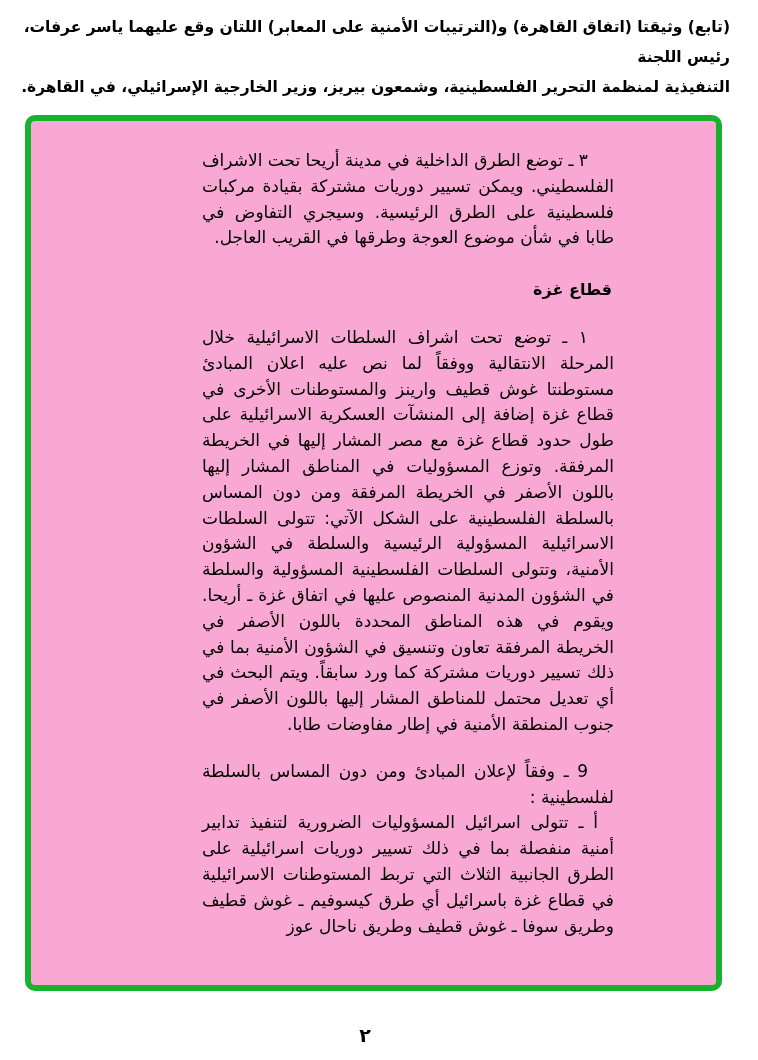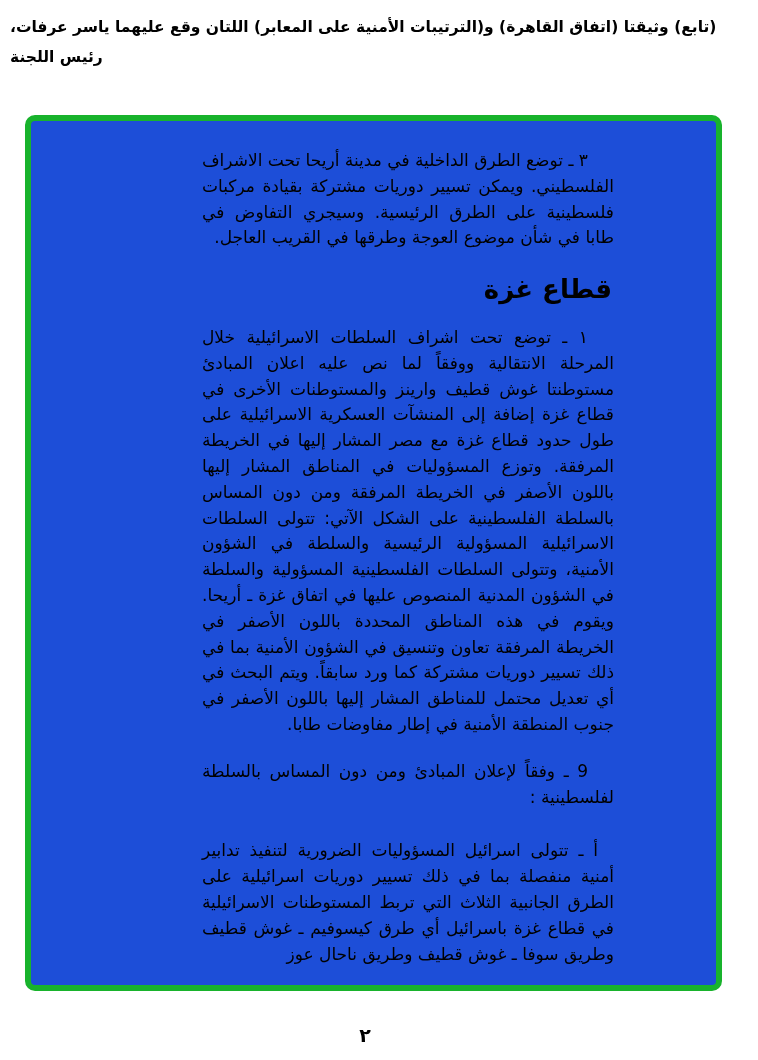--- a/index.html
+++ b/index.html
@@ -14,21 +14,21 @@
     overflow: hidden;
   }
 
   
   .doc-header {
     position: absolute;
     top: 12px;
     left: 10px;
     right: 28px;
     direction: rtl;
-    text-align: left;
+    text-align: right;
     font-weight: bold;
   }
   .doc-header .title-line {
     font-size: 15.5px;
     line-height: 30px;
     letter-spacing: 0;
   }
   .doc-header .source-line {
     font-size: 12.5px;
     line-height: 22px;
@@ -37,44 +37,44 @@
 
   
   .highlight-box {
     position: absolute;
     left: 25px;
     top: 115px;
     width: 697px;   
     height: 876px;  
     border: 6px solid #18b32c;
     border-radius: 10px;
-    background: #1d4ed8;
+    background: #f9a8d4;
   }
 
   
   .doc-body {
     position: absolute;
     top: 27px;
     right: 102px;
     width: 412px;
     direction: rtl;
     text-align: justify;
     font-size: 17px;
     line-height: 25.8px;
   }
   .doc-body p {
     margin: 0 0 21px 0;
     text-indent: 26px; 
   }
   .doc-body p.tight { margin-bottom: 0; }
-  .doc-body p.sub { text-indent: 16px; margin-bottom: 0; margin-top: 28px; }
+  .doc-body p.sub { text-indent: 16px; margin-bottom: 0; }
   .section-heading {
     direction: rtl;
     text-align: right;
-    font-size: 26px;
+    font-size: 16px;
     font-weight: bold;
     margin: 26px 2px 22px 0;
   }
 
   
   .page-number {
     position: absolute;
     bottom: 14px;
     left: 0;
     right: 28px;
@@ -82,20 +82,21 @@
     font-size: 19px;
     font-weight: bold;
     direction: rtl;
   }
 </style>
 </head>
 <body>
 
 <header class="doc-header">
   <div class="title-line">(تابع) وثيقتا (اتفاق القاهرة) و(الترتيبات الأمنية على المعابر) اللتان وقع عليهما ياسر عرفات، رئيس اللجنة</div>
+  <div class="title-line">التنفيذية لمنظمة التحرير الفلسطينية، وشمعون بيريز، وزير الخارجية الإسرائيلي، في القاهرة.</div>
 </header>
 
 <section class="highlight-box">
   <div class="doc-body">
     <p>٣ ـ توضع الطرق الداخلية في مدينة أريحا تحت الاشراف الفلسطيني. ويمكن تسيير دوريات مشتركة بقيادة مركبات فلسطينية على الطرق الرئيسية. وسيجري التفاوض في طابا في شأن موضوع العوجة وطرقها في القريب العاجل.</p>
     <h2 class="section-heading">قطاع غزة</h2>
     <p>١ ـ توضع تحت اشراف السلطات الاسرائيلية خلال المرحلة الانتقالية ووفقاً لما نص عليه اعلان المبادئ مستوطنتا غوش قطيف وارينز والمستوطنات الأخرى في قطاع غزة إضافة إلى المنشآت العسكرية الاسرائيلية على طول حدود قطاع غزة مع مصر المشار إليها في الخريطة المرفقة. وتوزع المسؤوليات في المناطق المشار إليها باللون الأصفر في الخريطة المرفقة ومن دون المساس بالسلطة الفلسطينية على الشكل الآتي: تتولى السلطات الاسرائيلية المسؤولية الرئيسية والسلطة في الشؤون الأمنية، وتتولى السلطات الفلسطينية المسؤولية والسلطة في الشؤون المدنية المنصوص عليها في اتفاق غزة ـ أريحا. ويقوم في هذه المناطق المحددة باللون الأصفر في الخريطة المرفقة تعاون وتنسيق في الشؤون الأمنية بما في ذلك تسيير دوريات مشتركة كما ورد سابقاً. ويتم البحث في أي تعديل محتمل للمناطق المشار إليها باللون الأصفر في جنوب المنطقة الأمنية في إطار مفاوضات طابا.</p>
     <p class="tight">9 ـ وفقاً لإعلان المبادئ ومن دون المساس بالسلطة لفلسطينية :</p>
     <p class="sub">أ ـ تتولى اسرائيل المسؤوليات الضرورية لتنفيذ تدابير أمنية منفصلة بما في ذلك تسيير دوريات اسرائيلية على الطرق الجانبية الثلاث التي تربط المستوطنات الاسرائيلية في قطاع غزة باسرائيل أي طرق كيسوفيم ـ غوش قطيف وطريق سوفا ـ غوش قطيف وطريق ناحال عوز</p>
   </div>

